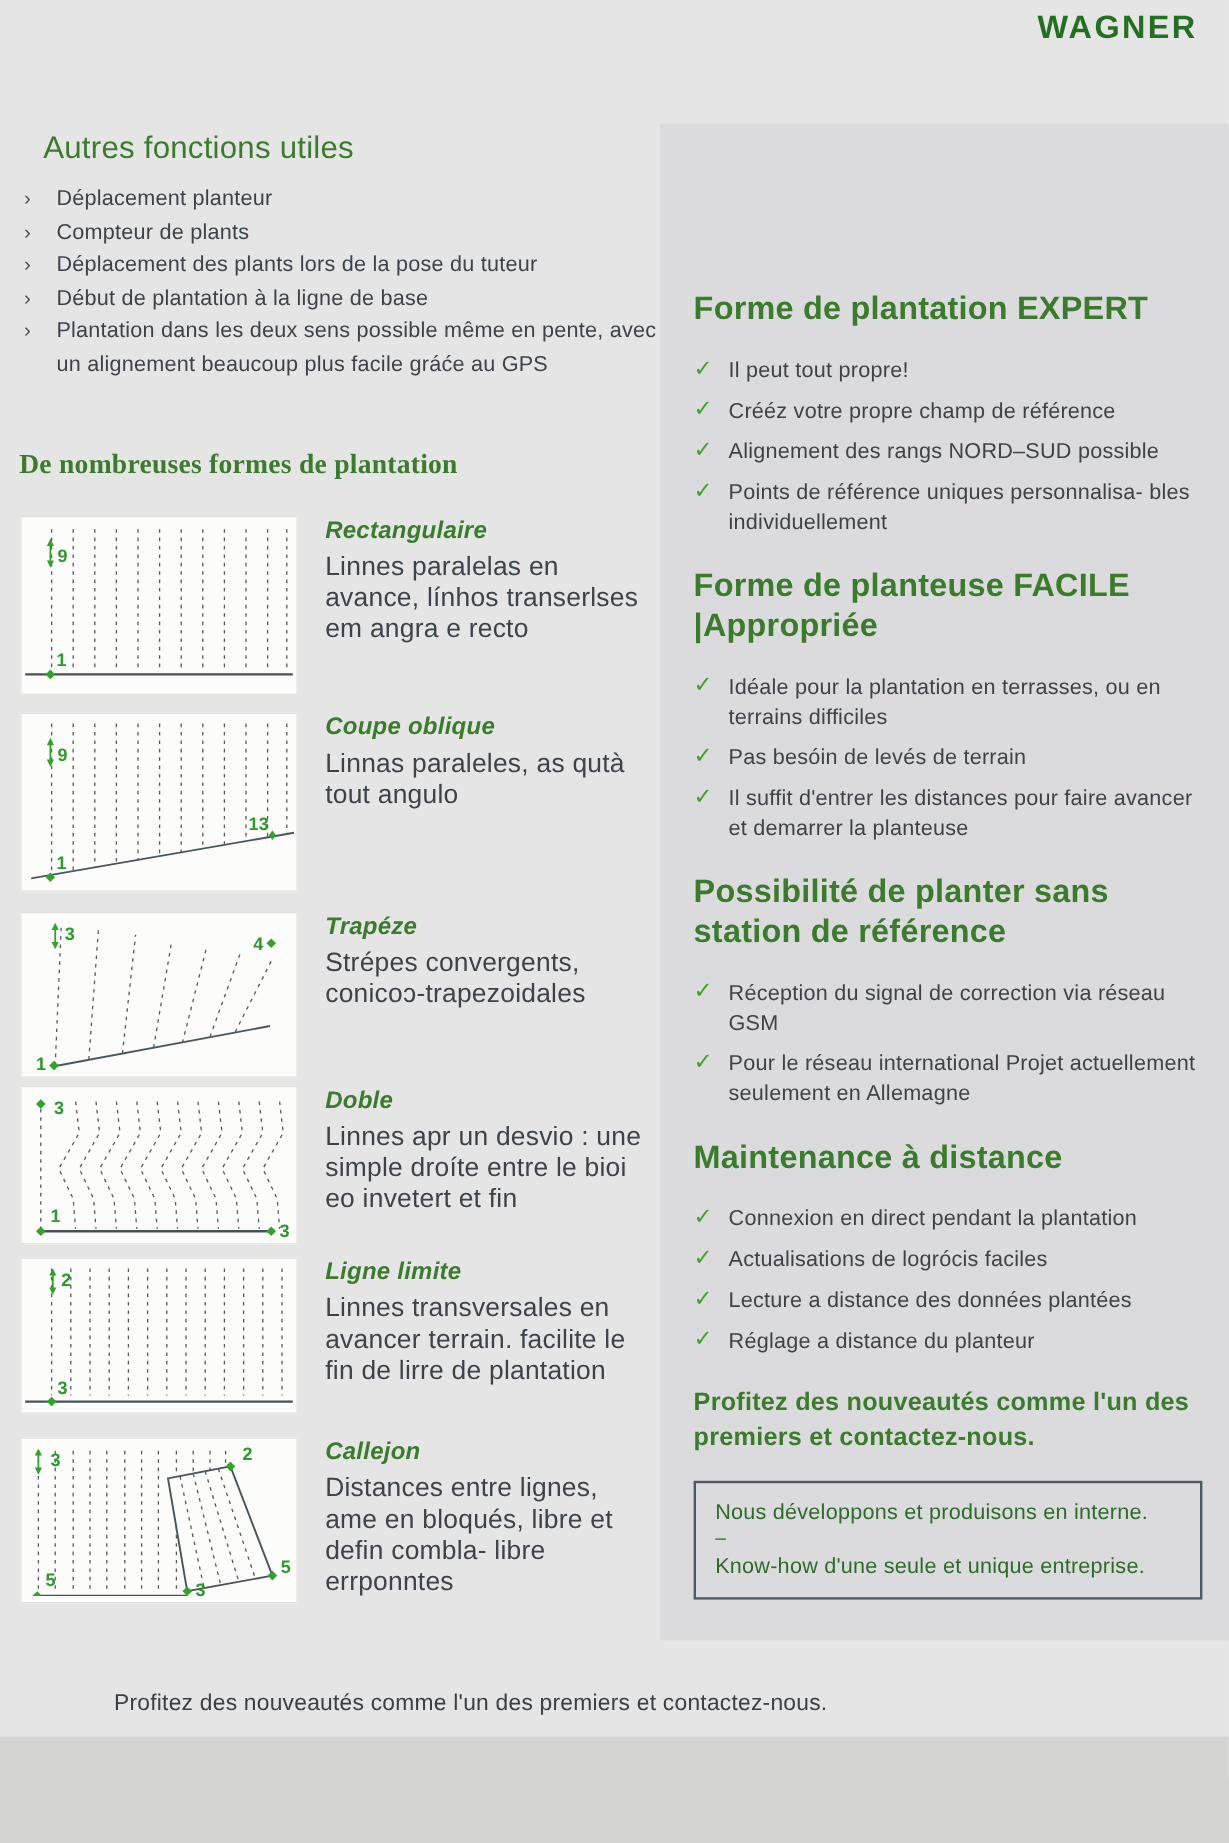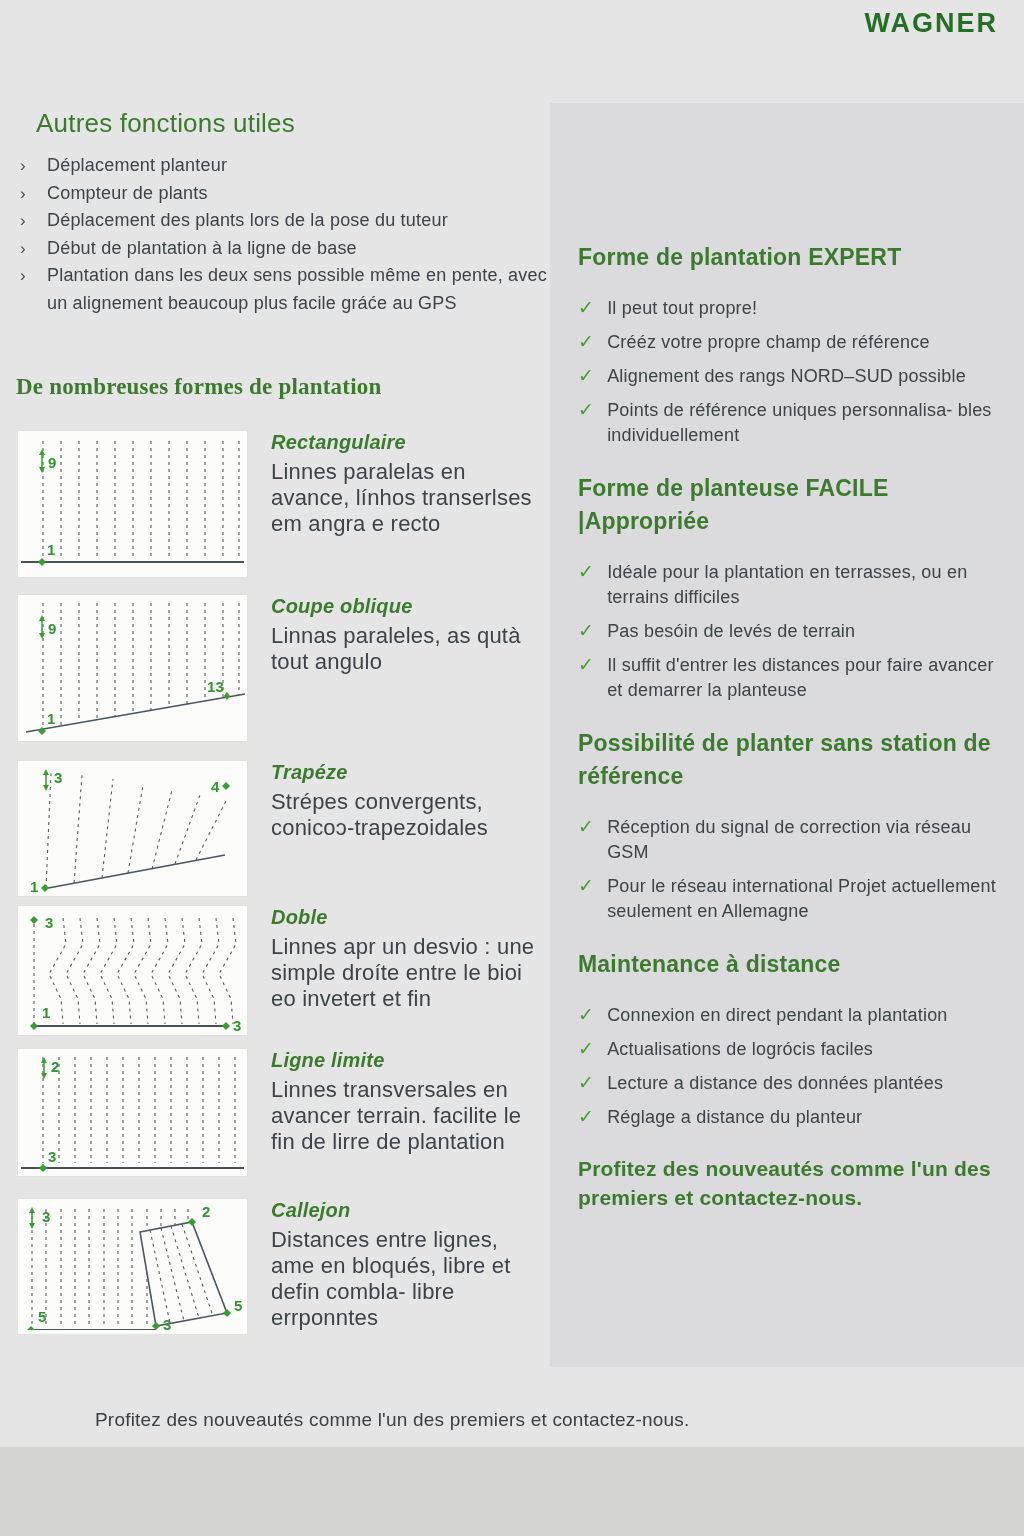--- a/index.html
+++ b/index.html
@@ -40,21 +40,21 @@
   .gl { stroke:#35a02f; stroke-width:1.5; fill:none; }
   .gf { fill:#35a02f; stroke:none; }
   .gt { fill:#2f9630; font-size:15px; font-weight:700; }
   .quad { fill:#fcfcfb; stroke:#4a565e; stroke-width:1.6; }
   
   .panel {
     position:absolute; left:550px; top:103px; width:474px; height:1264px;
     background:#dbdbde; padding:138px 22px 0 28px;
   }
   .panel h3 {
-    margin:0 0 22px; font-size:23px; line-height:33px; font-weight:600;
+    margin:0 0 22px; font-size:27px; line-height:33px; font-weight:600;
     color:#3c7b2e; letter-spacing:.2px;
   }
   .checks { list-style:none; margin:0 0 24px; padding:0; font-size:18px; line-height:25px; }
   .checks li { display:flex; gap:13px; margin-bottom:9px; align-items:flex-start; }
   .chk { color:#43a02e; font-weight:700; font-size:19px; flex:none; line-height:24px; }
   .panel-cta { margin:6px 0 22px; font-size:21px; line-height:29px; font-weight:600; color:#3c7b2e; }
   .info-box { border:2px solid #4e5a63; padding:12px 16px 13px; width:424px; }
   .info-box .gline { font-size:18px; line-height:25px; color:#2e6b2a; }
   .info-box .sep { font-size:16px; line-height:20px; color:#2e6b2a; }
   
@@ -293,20 +293,25 @@
           </li>
         <li>
             <span class="chk">✓</span>
             <span>Réglage a distance du planteur</span>
           </li>
       </ul>
     </section>
 
     <p class="panel-cta">Profitez des nouveautés comme l'un des premiers et contactez-nous.</p>
 
+    <div class="info-box">
+      <div class="gline">Nous développons et produisons en interne.</div>
+      <div class="sep">–</div>
+      <div class="gline">Know-how d'une seule et unique entreprise.</div>
+    </div>
 
   </div>
 
   <p class="footer-cta">Profitez des nouveautés comme l'un des premiers et contactez-nous.</p>
 
   <div class="footer-band">
     
   </div>
 
 </div>

